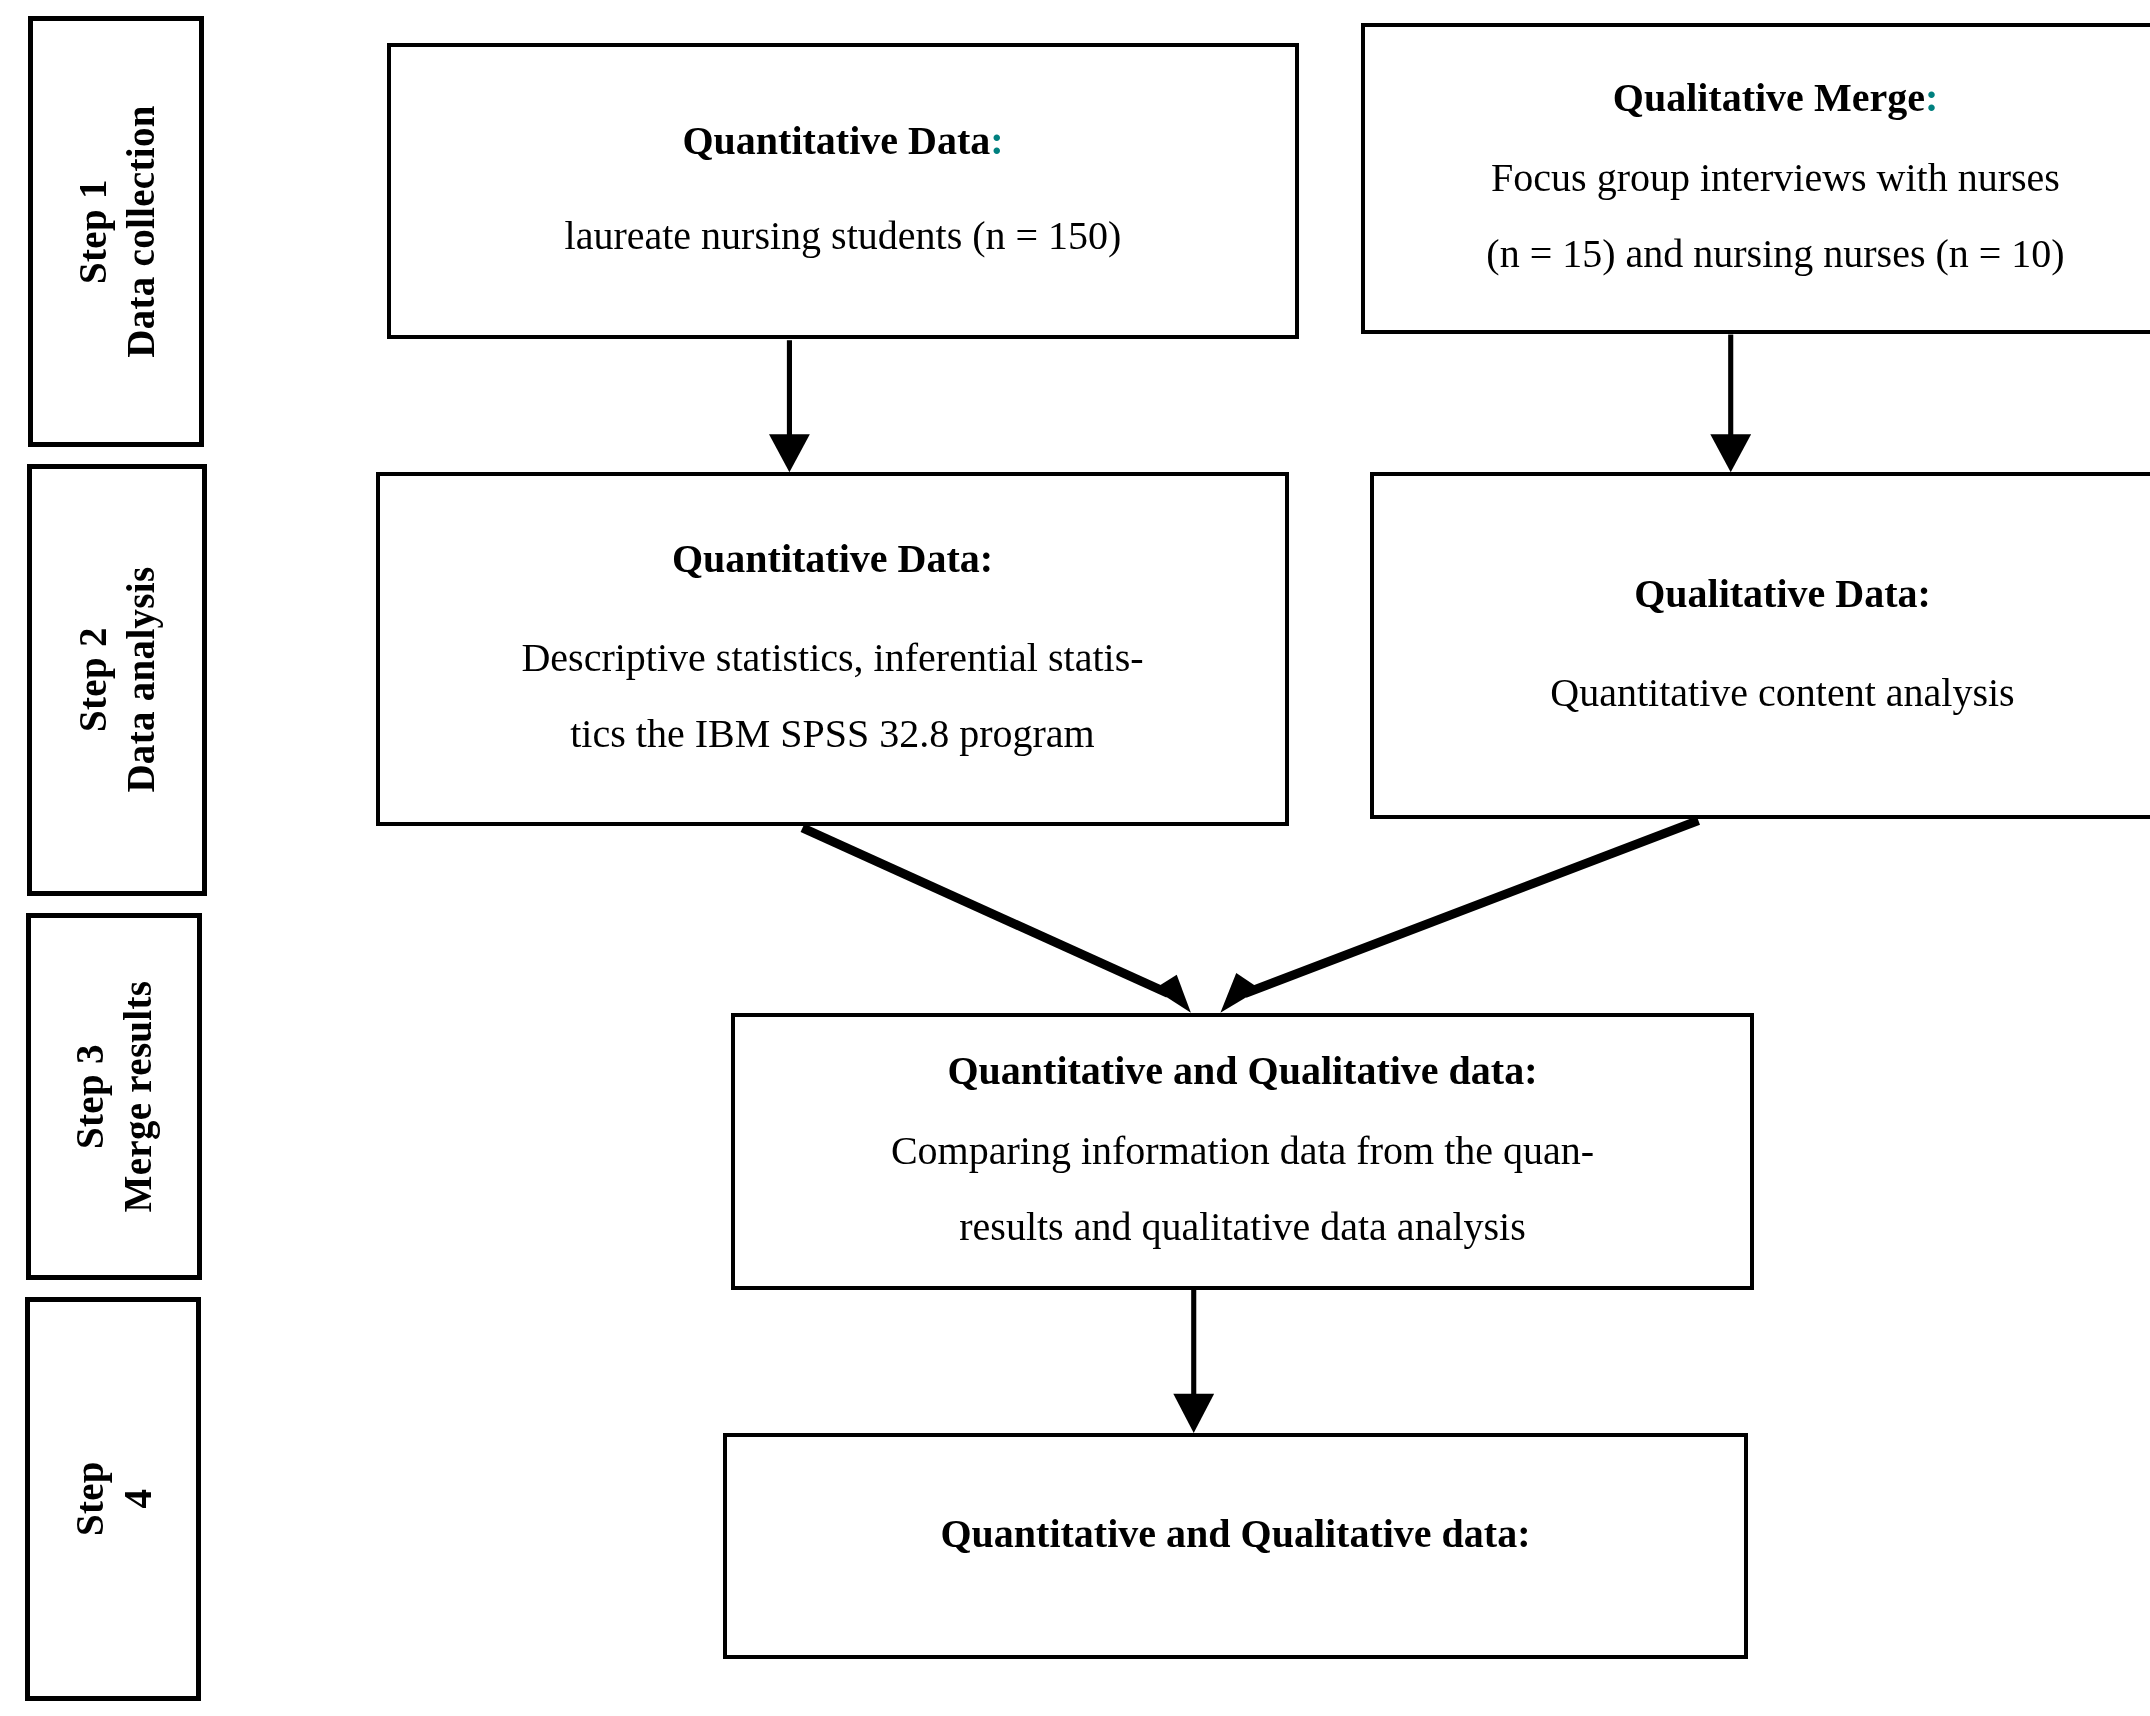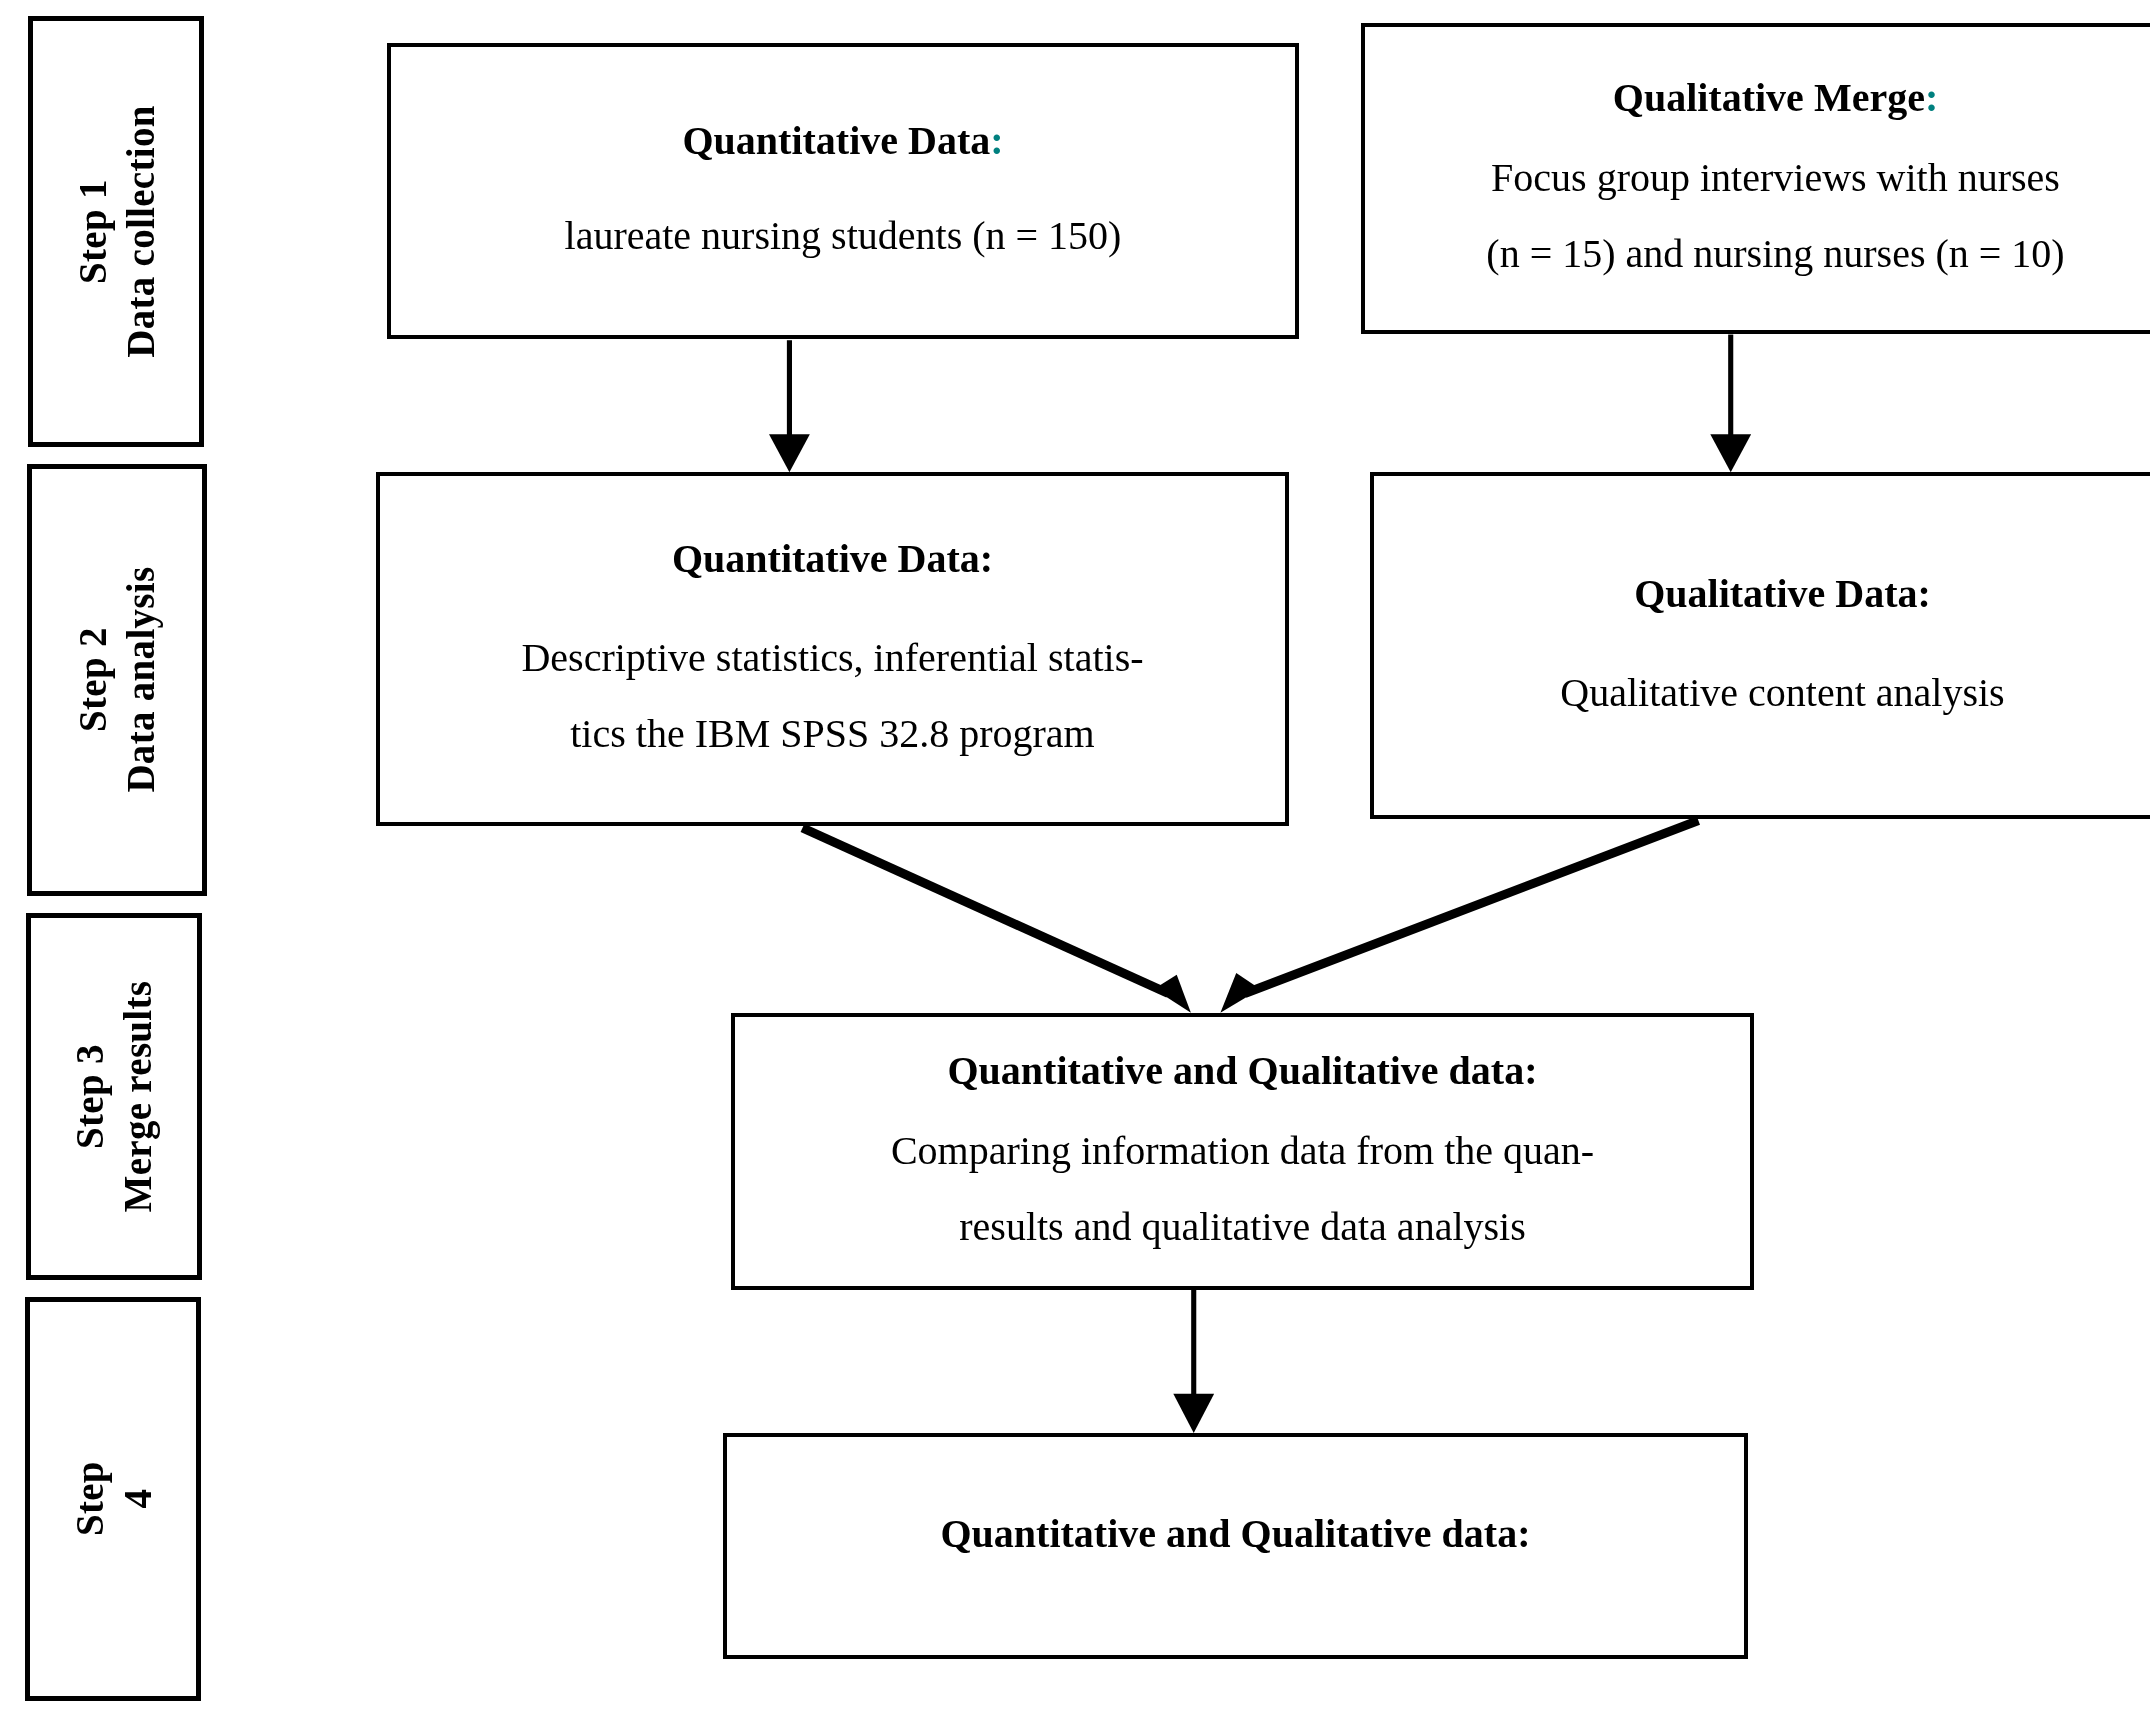--- a/index.html
+++ b/index.html
@@ -154,21 +154,21 @@
     <div class="bx-title">Quantitative Data:</div>
     <div class="gap-lg"></div>
     <div class="bx-body">Descriptive statistics, inferential statis-</div>
     <div class="gap-sm"></div>
     <div class="bx-body">tics the IBM SPSS 32.8 program</div>
   </div>
 
   <div class="box" style="left:1322px; top:472px; width:825px; height:347px;">
     <div class="bx-title">Qualitative Data:</div>
     <div class="gap-lg"></div>
-    <div class="bx-body">Qualitative content analysis</div>
+    <div class="bx-body">Quantitative content analysis</div>
   </div>
 
   <div class="box" style="left:683px; top:1013px; width:1023px; height:277px;">
     <div class="bx-title">Quantitative and Qualitative data:</div>
     <div class="gap-md"></div>
     <div class="bx-body">Comparing information data from the quan-</div>
     <div class="gap-sm"></div>
     <div class="bx-body">results and qualitative data analysis</div>
   </div>
 

